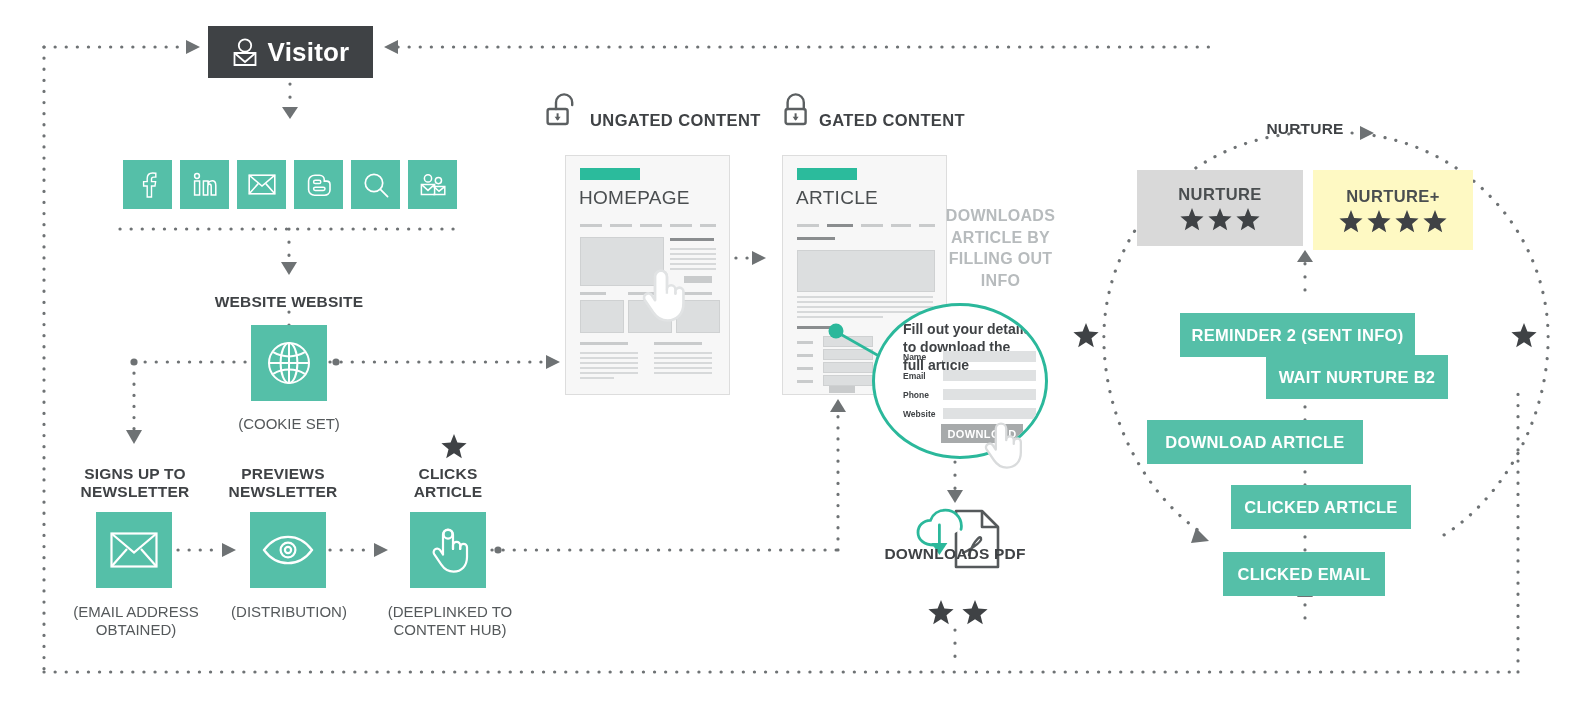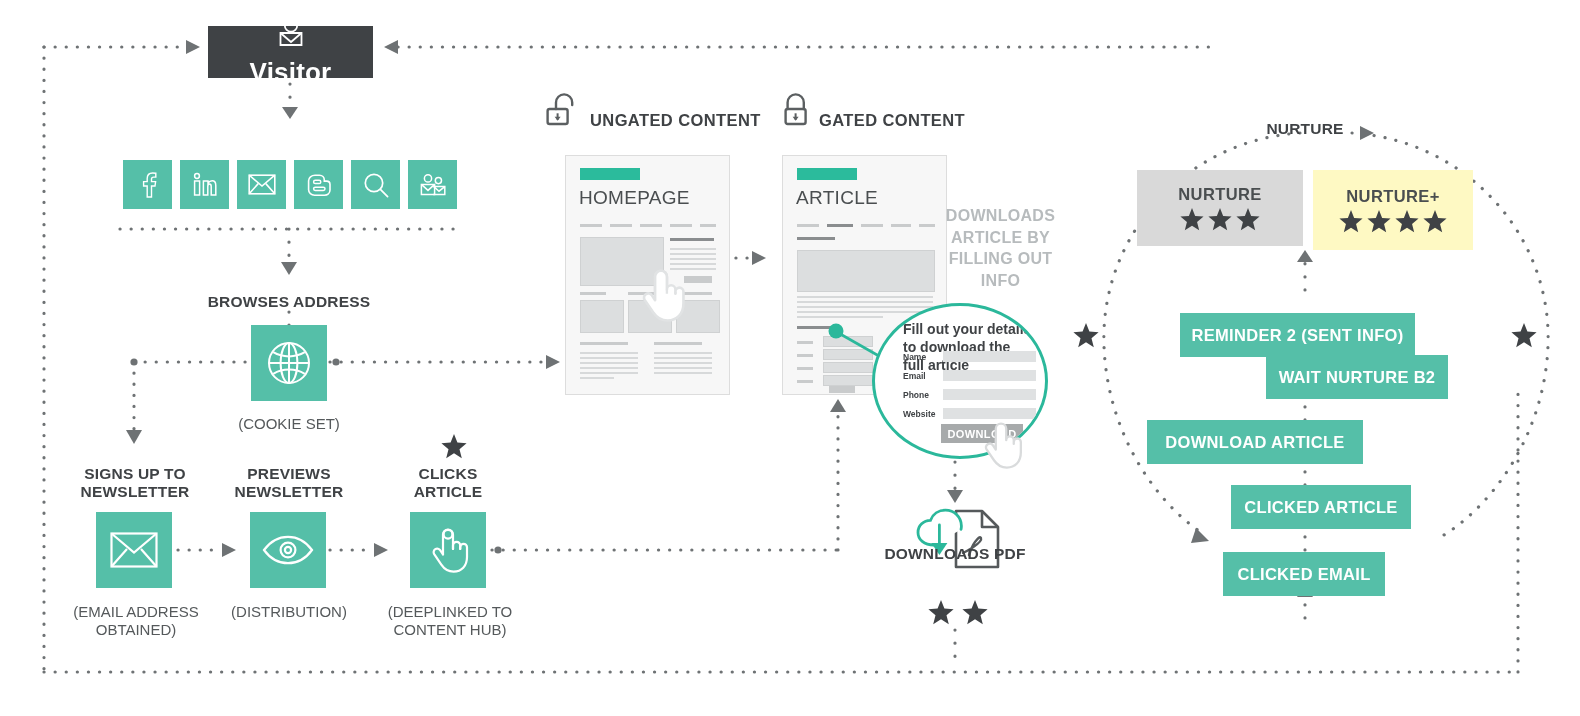--- a/index.html
+++ b/index.html
@@ -43,21 +43,21 @@
     text-align:center;
     line-height:1.35;
     letter-spacing:.3px;
     white-space:pre-line;
   }
 
   
   #visitor-box{
     left:208px;top:26px;width:165px;height:52px;
     background:#3f4245;
-    display:flex;align-items:center;justify-content:center;gap:10px;flex-direction:column;
+    display:flex;align-items:center;justify-content:center;gap:10px;
   }
   #visitor-box .vtxt{
     color:#ffffff;font-size:26px;font-weight:bold;letter-spacing:.2px;
   }
 
   
   .chan{
     position:absolute;top:160px;width:49px;height:49px;
     background:#55bfa8;
     display:flex;align-items:center;justify-content:center;
@@ -268,21 +268,21 @@
         <circle cx="9" cy="5.4" r="3.6" fill="none" stroke="#ffffff" stroke-width="1.5"></circle>
         <circle cx="19.4" cy="7.6" r="3.1" fill="none" stroke="#ffffff" stroke-width="1.5"></circle>
         <path d="M2.4,11.4 H15.6 V21.4 H2.4 Z" fill="none" stroke="#ffffff" stroke-width="1.5"></path>
         <path d="M2.4,11.4 L9,17.4 L15.6,11.4" fill="none" stroke="#ffffff" stroke-width="1.5"></path>
         <path d="M14.2,13.6 H25.8 V21.4 H14.2" fill="none" stroke="#ffffff" stroke-width="1.5"></path>
         <path d="M14.8,13.6 L20,18.2 L25.8,13.6" fill="none" stroke="#ffffff" stroke-width="1.5"></path>
       </svg>
     </span>
   </div>
 
-  <div class="lbl cap" style="left:139px;top:293px;width:300px;">BROWSES ADDRESS</div>
+  <div class="lbl cap" style="left:139px;top:293px;width:300px;">WEBSITE WEBSITE</div>
   <div class="tile" style="left:251px;top:325px;">
     <span>
       <svg width="48" height="48" viewBox="0 0 48 48">
         <circle cx="24" cy="24" r="20" fill="none" stroke="#ffffff" stroke-width="2"></circle>
         <ellipse cx="24" cy="24" rx="8.4" ry="20" fill="none" stroke="#ffffff" stroke-width="2"></ellipse>
         <line x1="4" y1="24" x2="44" y2="24" stroke="#ffffff" stroke-width="2"></line>
         <path d="M8.2,13.2 C13,16 18.3,17.4 24,17.4 C29.7,17.4 35,16 39.8,13.2" fill="none" stroke="#ffffff" stroke-width="2"></path>
         <path d="M8.2,34.8 C13,32 18.3,30.6 24,30.6 C29.7,30.6 35,32 39.8,34.8" fill="none" stroke="#ffffff" stroke-width="2"></path>
         <line x1="24" y1="4" x2="24" y2="44" stroke="#ffffff" stroke-width="2"></line>
       </svg>
@@ -297,21 +297,21 @@
       <svg width="48" height="36" viewBox="0 0 48 36">
         <rect x="1.5" y="1.5" width="45" height="33" fill="none" stroke="#ffffff" stroke-width="2.2"></rect>
         <path d="M1.5,1.5 L24,20.5 L46.5,1.5" fill="none" stroke="#ffffff" stroke-width="2.2"></path>
         <path d="M1.5,34.5 L17,17 M46.5,34.5 L31,17" fill="none" stroke="#ffffff" stroke-width="2.2"></path>
       </svg>
     </span>
   </div>
   <div class="note" style="left:44px;top:603px;width:184px;">(EMAIL ADDRESS
 OBTAINED)</div>
 
-  <div class="lbl cap" style="left:199px;top:465px;width:180px;">PREVIEWS
+  <div class="lbl cap" style="left:193px;top:465px;width:180px;">PREVIEWS
 NEWSLETTER</div>
   <div class="tile" style="left:250px;top:512px;">
     <span>
       <svg width="52" height="30" viewBox="0 0 52 30">
         <path d="M2,15 C10,4 18,1.8 26,1.8 C34,1.8 42,4 50,15 C42,26 34,28.2 26,28.2 C18,28.2 10,26 2,15 Z" fill="none" stroke="#ffffff" stroke-width="2.2"></path>
         <circle cx="26" cy="15" r="7.4" fill="none" stroke="#ffffff" stroke-width="2.2"></circle>
         <circle cx="26" cy="15" r="3.1" fill="none" stroke="#ffffff" stroke-width="2.2"></circle>
       </svg>
     </span>
   </div>

